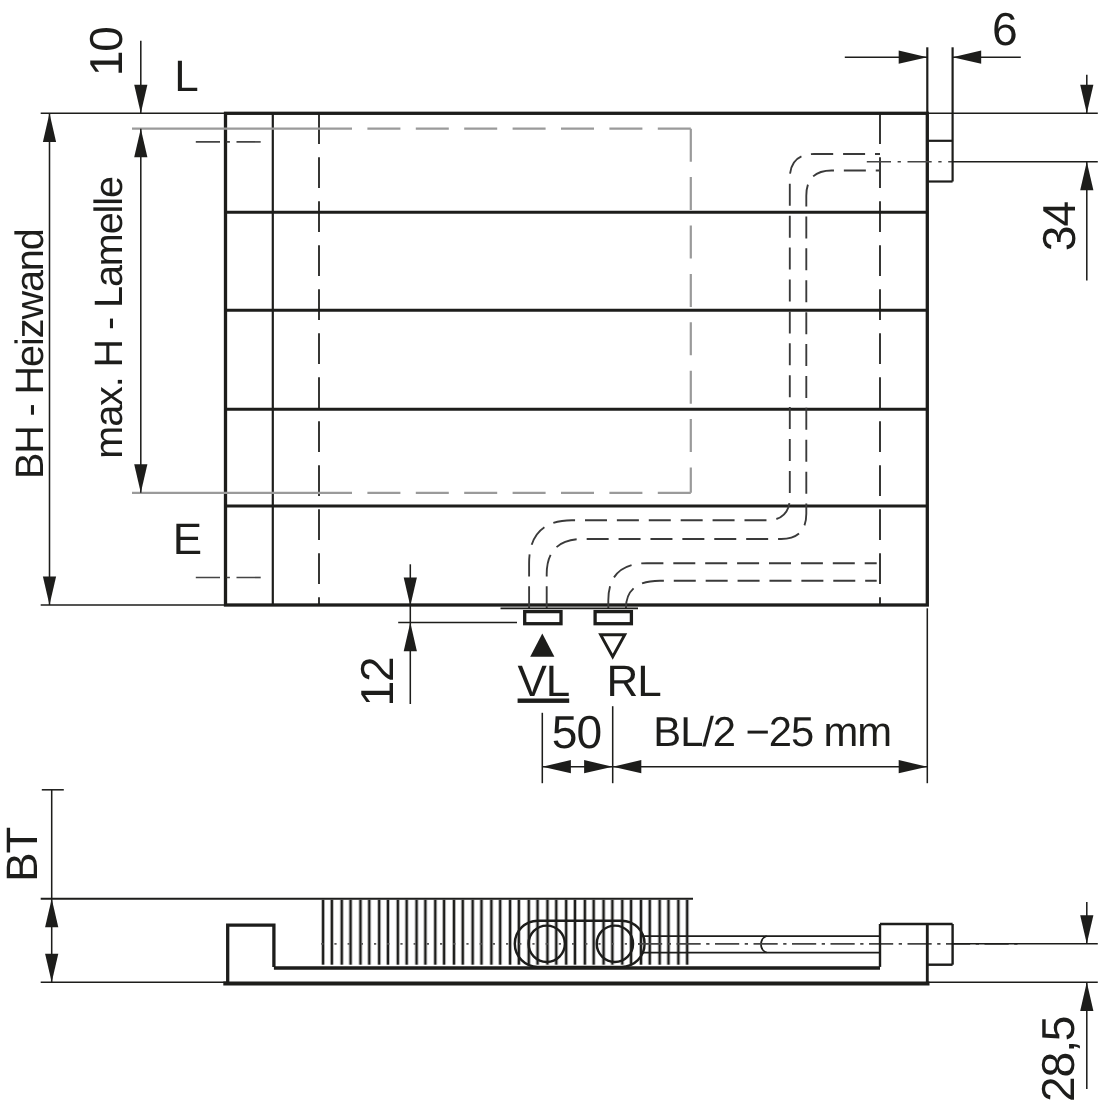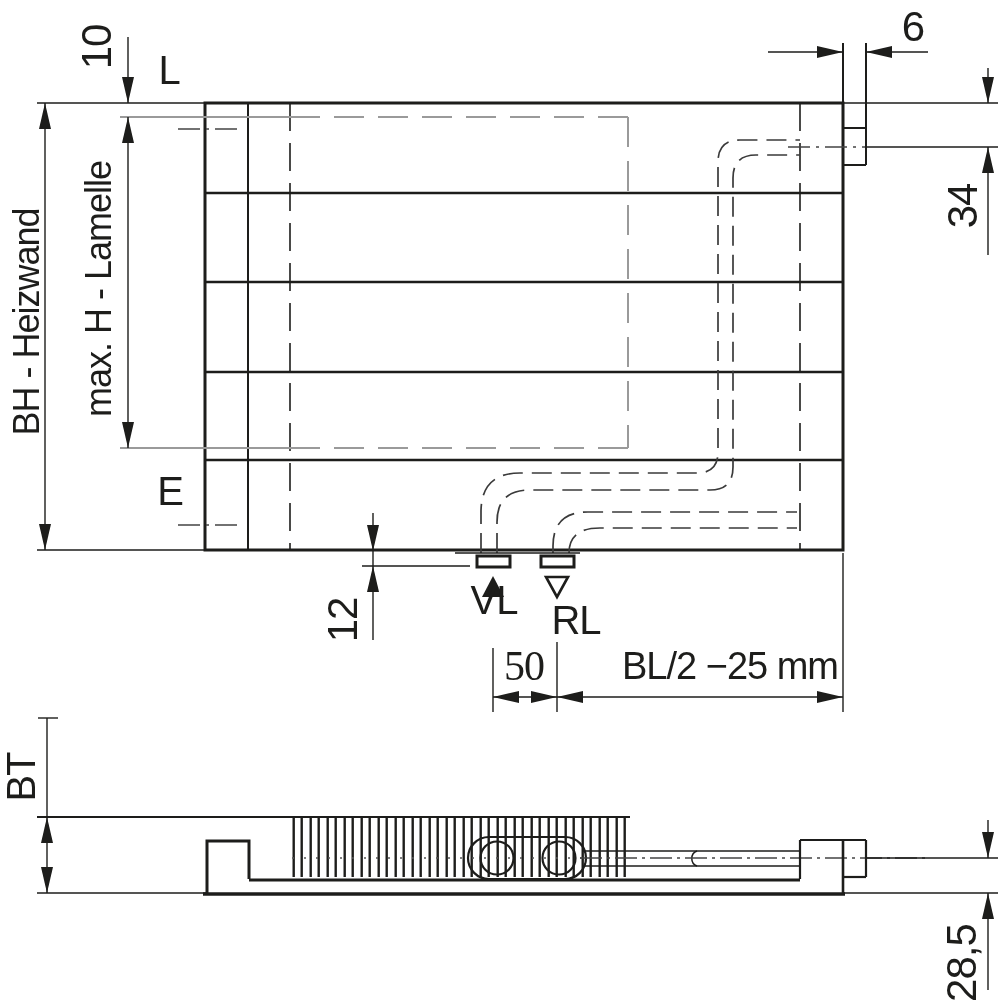--- a/index.html
+++ b/index.html
@@ -184,20 +184,20 @@
 </svg>
 
   <div class="lbl rot" style="left:97px;top:47px;">10</div>
   <div class="lbl f40" style="left:169px;top:70px;">L</div>
   <div class="lbl" style="left:913px;top:27px;">6</div>
   <div class="lbl rot" style="left:963px;top:206px;">34</div>
   <div class="lbl rot f36" style="left:27px;top:322px;">BH - Heizwand</div>
   <div class="lbl rot f36" style="left:99px;top:289px;">max. H - Lamelle</div>
   <div class="lbl f40" style="left:170px;top:491px;">E</div>
   <div class="lbl rot" style="left:343px;top:620px;">12</div>
-  <div class="lbl f40" style="left:494px;top:600px;">VL</div>
+  <div class="lbl f40" style="left:494px;top:620px;text-decoration:underline;">VL</div>
   <div class="lbl f40" style="left:576px;top:620px;">RL</div>
-  <div class="lbl" style="left:524px;top:666px;font-family:Liberation Serif, serif;">50</div>
-  <div class="lbl f38" style="left:702px;top:666px;margin-left:28px;">BL/2 −25 mm</div>
+  <div class="lbl" style="left:524px;top:666px;">50</div>
+  <div class="lbl f38" style="left:702px;top:666px;">BL/2 −25 mm</div>
   <div class="lbl rot f40" style="left:21px;top:777px;">BT</div>
   <div class="lbl rot" style="left:962px;top:963px;">28,5</div>
 
 </div>
 
 </body></html>

